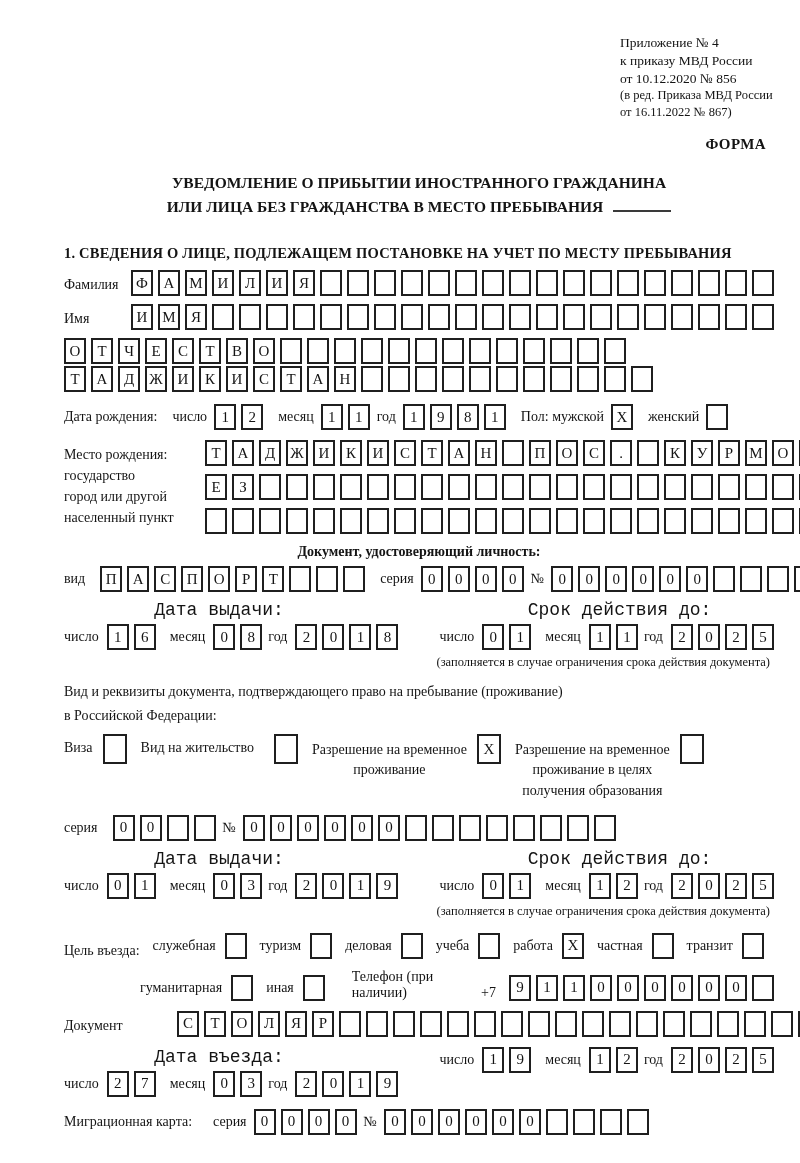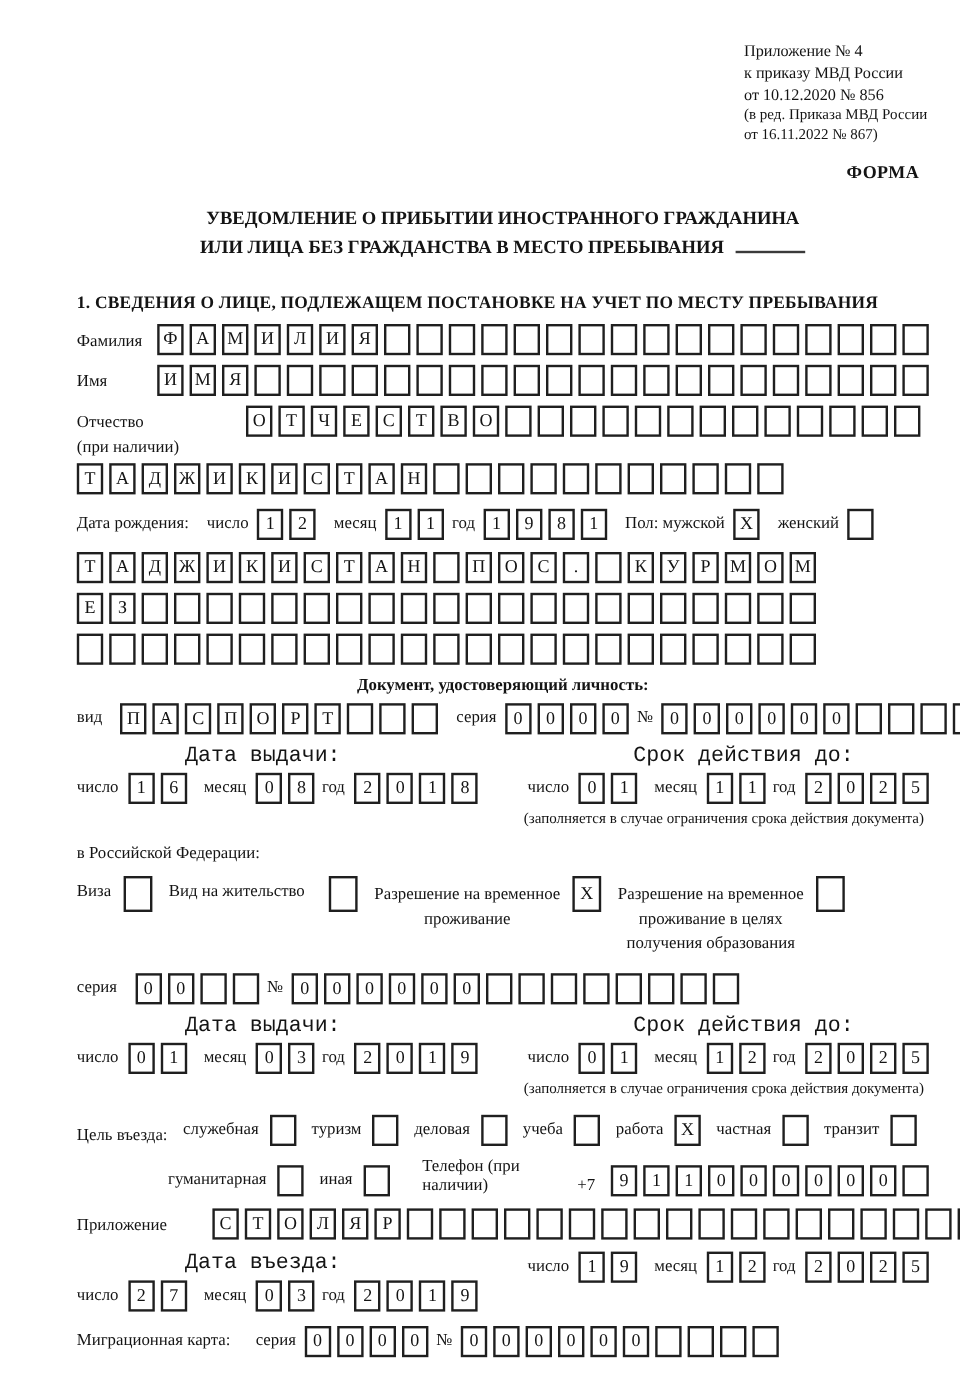--- a/index.html
+++ b/index.html
@@ -134,22 +134,20 @@
       <span class="cell"></span>
       <span class="cell"></span>
       <span class="cell"></span>
       <span class="cell"></span>
       <span class="cell"></span>
       <span class="cell"></span>
     </div>
 </div>
 
 <div class="frow">
-  <div class="lbl w141">Отчество
-(при наличии)</div>
   <div class="cells">
       <span class="cell">О</span>
       <span class="cell">Т</span>
       <span class="cell">Ч</span>
       <span class="cell">Е</span>
       <span class="cell">С</span>
       <span class="cell">Т</span>
       <span class="cell">В</span>
       <span class="cell">О</span>
       <span class="cell"></span>
@@ -214,20 +212,24 @@
       <span class="cell">8</span>
       <span class="cell">1</span>
     </span>
   <span class="gap8">Пол: мужской</span>
   <span class="cell">X</span>
   <span class="gap8">женский</span>
   <span class="cell"></span>
 </div>
 
 <div class="frow" style="margin-top:10px;">
+  <div class="lbl w141">Место рождения:
+государство
+город или другой
+населенный пункт</div>
   <div class="cellstack">
     <div class="cells">
         <span class="cell">Т</span>
         <span class="cell">А</span>
         <span class="cell">Д</span>
         <span class="cell">Ж</span>
         <span class="cell">И</span>
         <span class="cell">К</span>
         <span class="cell">И</span>
         <span class="cell">С</span>
@@ -380,20 +382,21 @@
           <span class="cell">0</span>
           <span class="cell">2</span>
           <span class="cell">5</span>
         </span>
     </div>
   </div>
 </div>
 <div class="note-right">(заполняется в случае ограничения срока действия документа)</div>
 
 <div class="intro">
+  <div>Вид и реквизиты документа, подтверждающего право на пребывание (проживание)</div>
   <div>в Российской Федерации:</div>
 </div>
 
 <div class="permits">
   <span class="plbl">Виза</span>
   <span class="cell cb box"></span>
   <span class="plbl">Вид на жительство</span>
   <span class="cell cb box" style="margin-left:20px;"></span>
   <span class="center2">Разрешение на временное
 проживание</span>
@@ -530,21 +533,21 @@
       <span class="cell">0</span>
       <span class="cell">0</span>
       <span class="cell">0</span>
       <span class="cell">0</span>
       <span class="cell">0</span>
       <span class="cell"></span>
     </span>
 </div>
 
 <div class="frow" style="margin-top:10px;">
-  <div class="lbl w113">Приложение</div>
+  <div class="lbl w113">Документ</div>
   <div class="cells">
       <span class="cell">С</span>
       <span class="cell">Т</span>
       <span class="cell">О</span>
       <span class="cell">Л</span>
       <span class="cell">Я</span>
       <span class="cell">Р</span>
       <span class="cell"></span>
       <span class="cell"></span>
       <span class="cell"></span>

